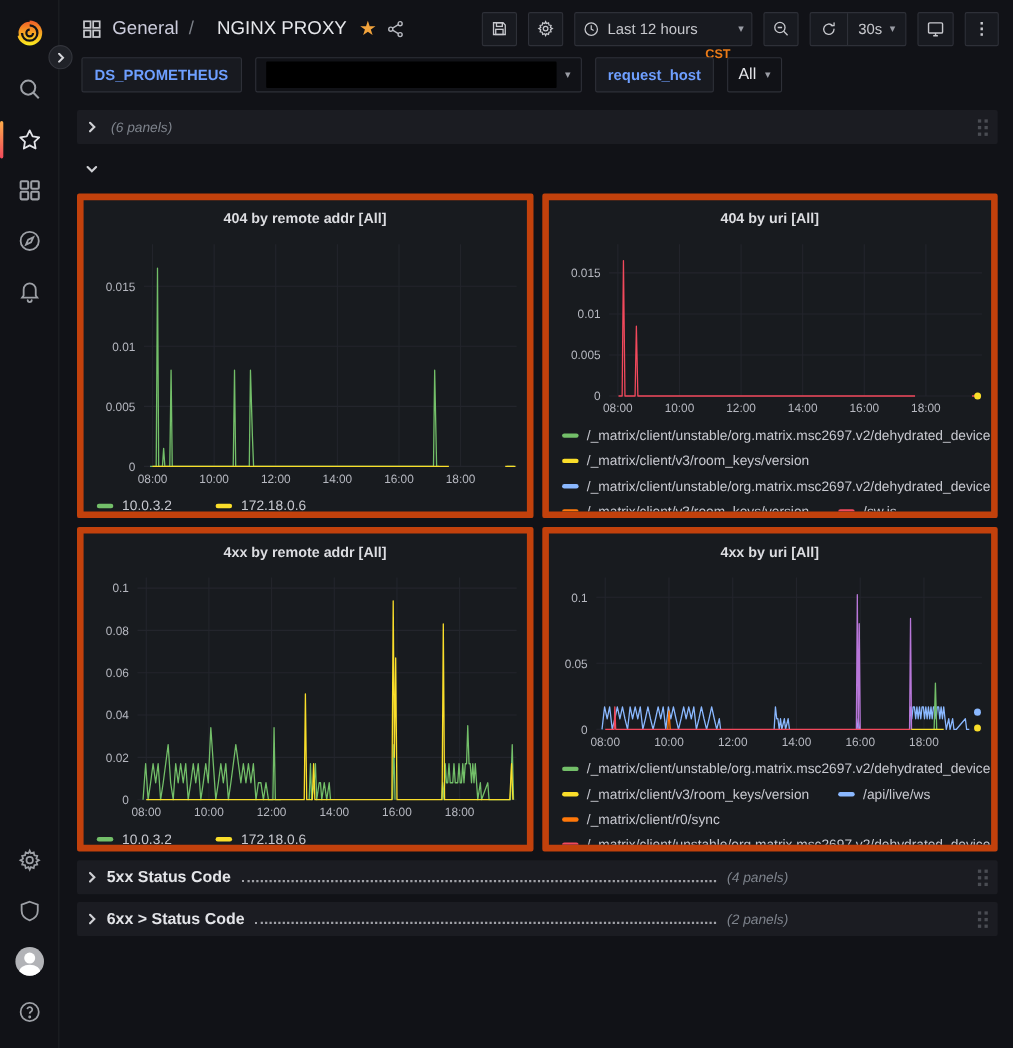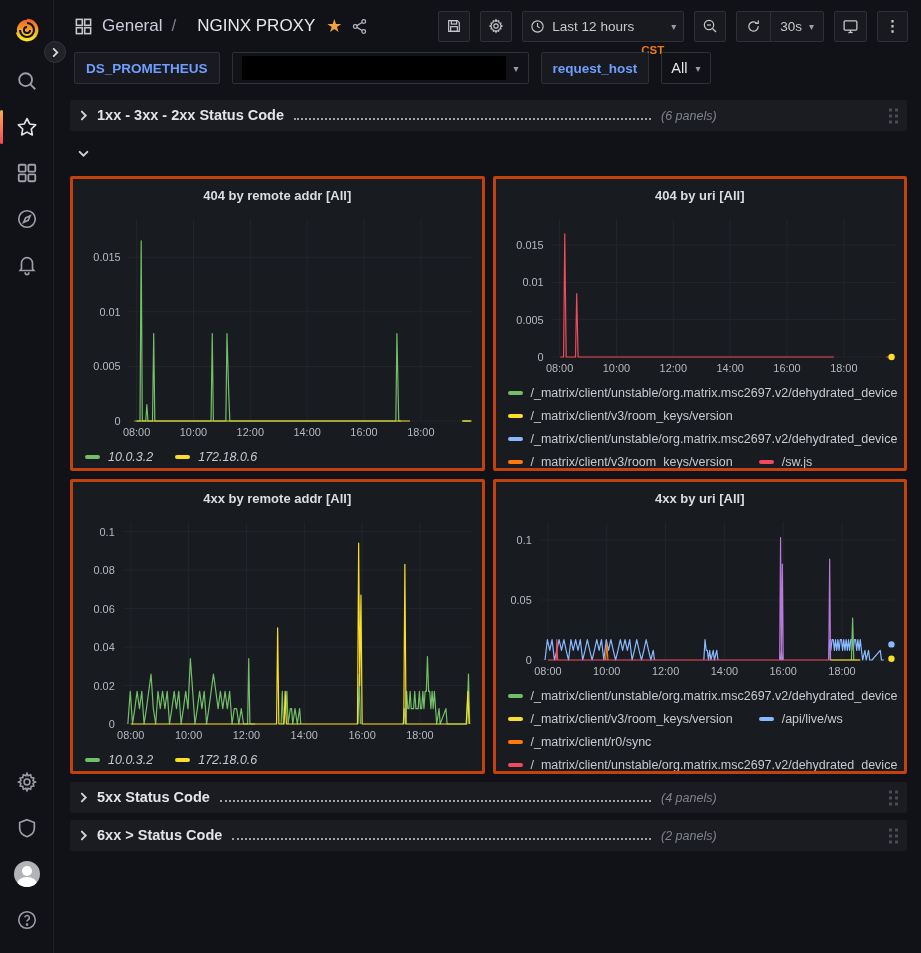--- a/index.html
+++ b/index.html
@@ -64,29 +64,29 @@
   .row-chev { color:#cfd0d4; margin-right:8px; display:flex; }
   .row-left { display:flex; align-items:baseline; width:560px; }
   .row-title { font-size:14.5px; font-weight:700; color:#E3E4E8; white-space:nowrap; }
   .leader { flex:1; border-bottom:2px dotted #b9bac0; margin:0 6px 4px 10px; opacity:.85; }
   .row-count { font-size:12.5px; font-style:italic; color:#7E838C; margin-left:4px; white-space:nowrap; }
   .row-handle { position:absolute; right:9px; top:50%; transform:translateY(-50%);
     display:grid; grid-template-columns:3px 3px; grid-auto-rows:3px; gap:3px; }
   .row-handle i { background:#4a4c53; display:block; }
 
   .panel-grid { display:grid; grid-template-columns:1fr 1fr; gap:8px; margin-bottom:8px; }
-  .panel { height:295px; background:#181B1F; border:3px solid #c2410c; border-radius:2px;
+  .panel { height:295px; background:#181B1F; border:6px solid #c2410c; border-radius:2px;
     display:flex; flex-direction:column; padding-top:6px; overflow:hidden; }
   .panel-title { height:26px; text-align:center; font-size:13px; font-weight:700; color:#DCDDE1;
     line-height:22px; cursor:pointer; }
   .plot { display:block; width:100%; }
   .plot text { font-family:"Liberation Sans", sans-serif; font-size:11px; fill:#b6b8c0; }
   .legend { flex:1; overflow:hidden; padding:4px 4px 0 12px; }
   .legend-row { display:flex; align-items:center; gap:26px; height:23px; }
-  .legend-inline .legend-row { gap:22px;font-style:italic; }
+  .legend-inline .legend-row { gap:40px; }
   .legend-item { display:flex; align-items:center; gap:8px; font-size:12.5px; color:#c8c9d0;
     white-space:nowrap; cursor:pointer; }
   .swatch { width:15px; height:4px; border-radius:2px; flex:0 0 15px; }
 </style>
 </head>
 <body>
 
 <div class="app">
 
   <aside class="sidebar">
@@ -257,24 +257,20 @@
     </div>
 
     <div class="scroll">
 
       <div class="dash-row collapsed">
         <span class="row-chev">
           <svg width="11" height="11" viewBox="0 0 10 10" fill="none" stroke="currentColor" stroke-width="1.8" stroke-linecap="round">
               <path d="M3.5 1.5 l3.5 3.5 -3.5 3.5"></path>
             </svg>
         </span>
-        <span class="row-left">
-          <span class="row-title">1xx - 3xx - 2xx Status Code</span>
-          <span class="leader"></span>
-        </span>
         <span class="row-count">(6 panels)</span>
         <span class="row-handle">
             <i></i>
             <i></i>
             <i></i>
             <i></i>
             <i></i>
             <i></i>
           </span>
       </div>

